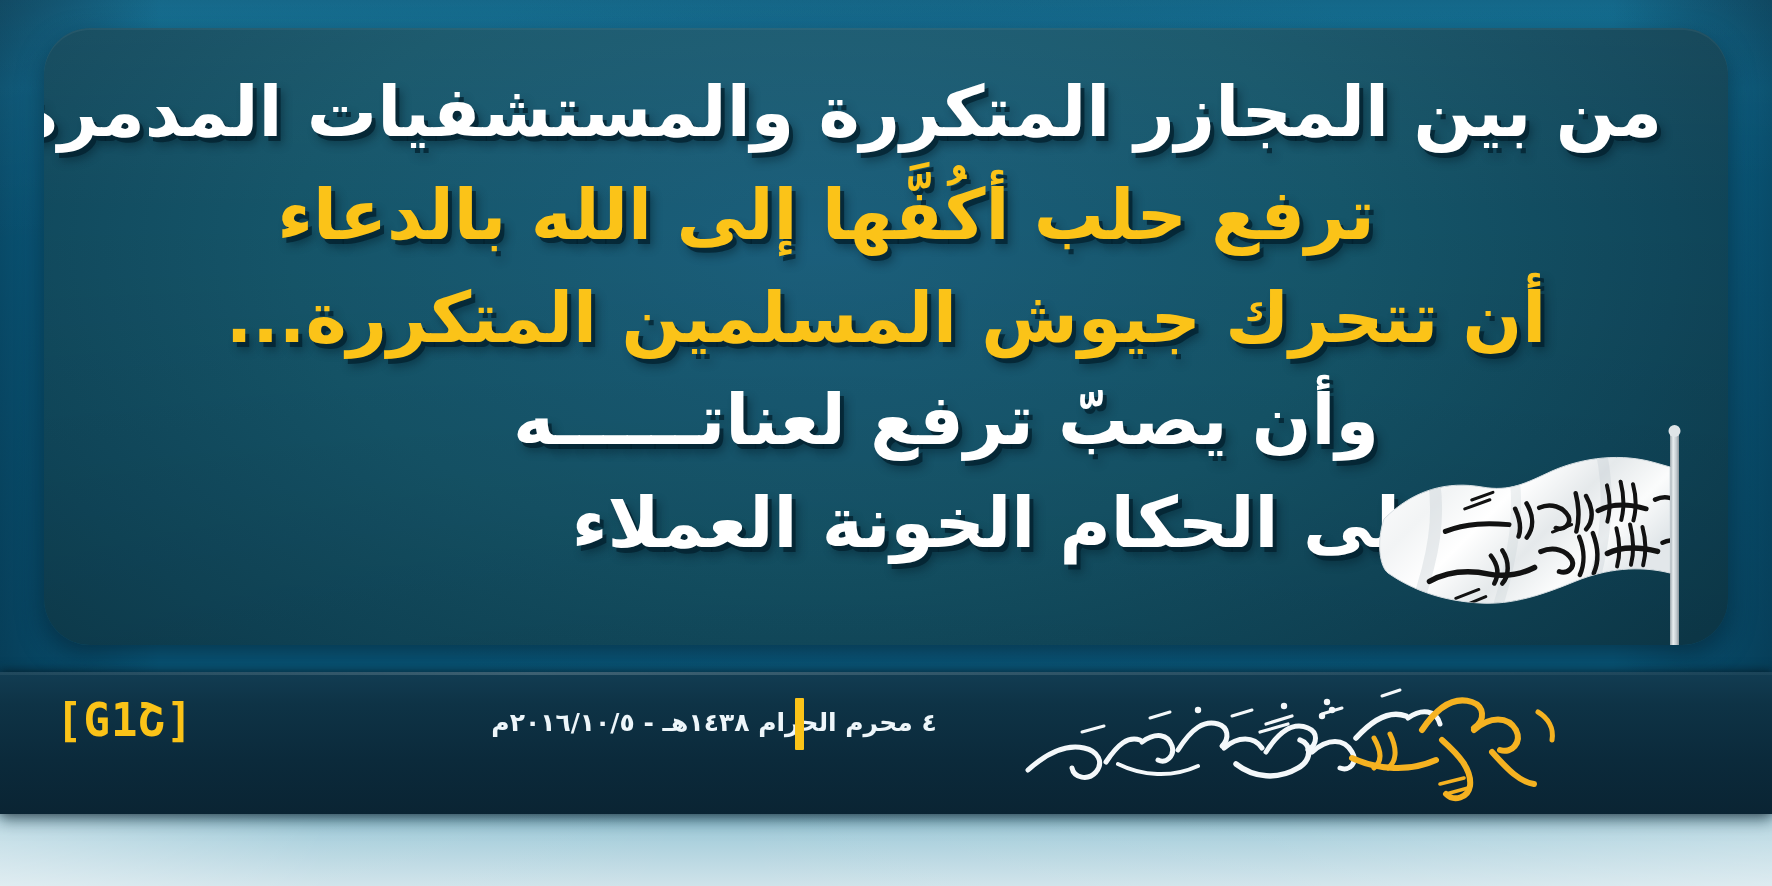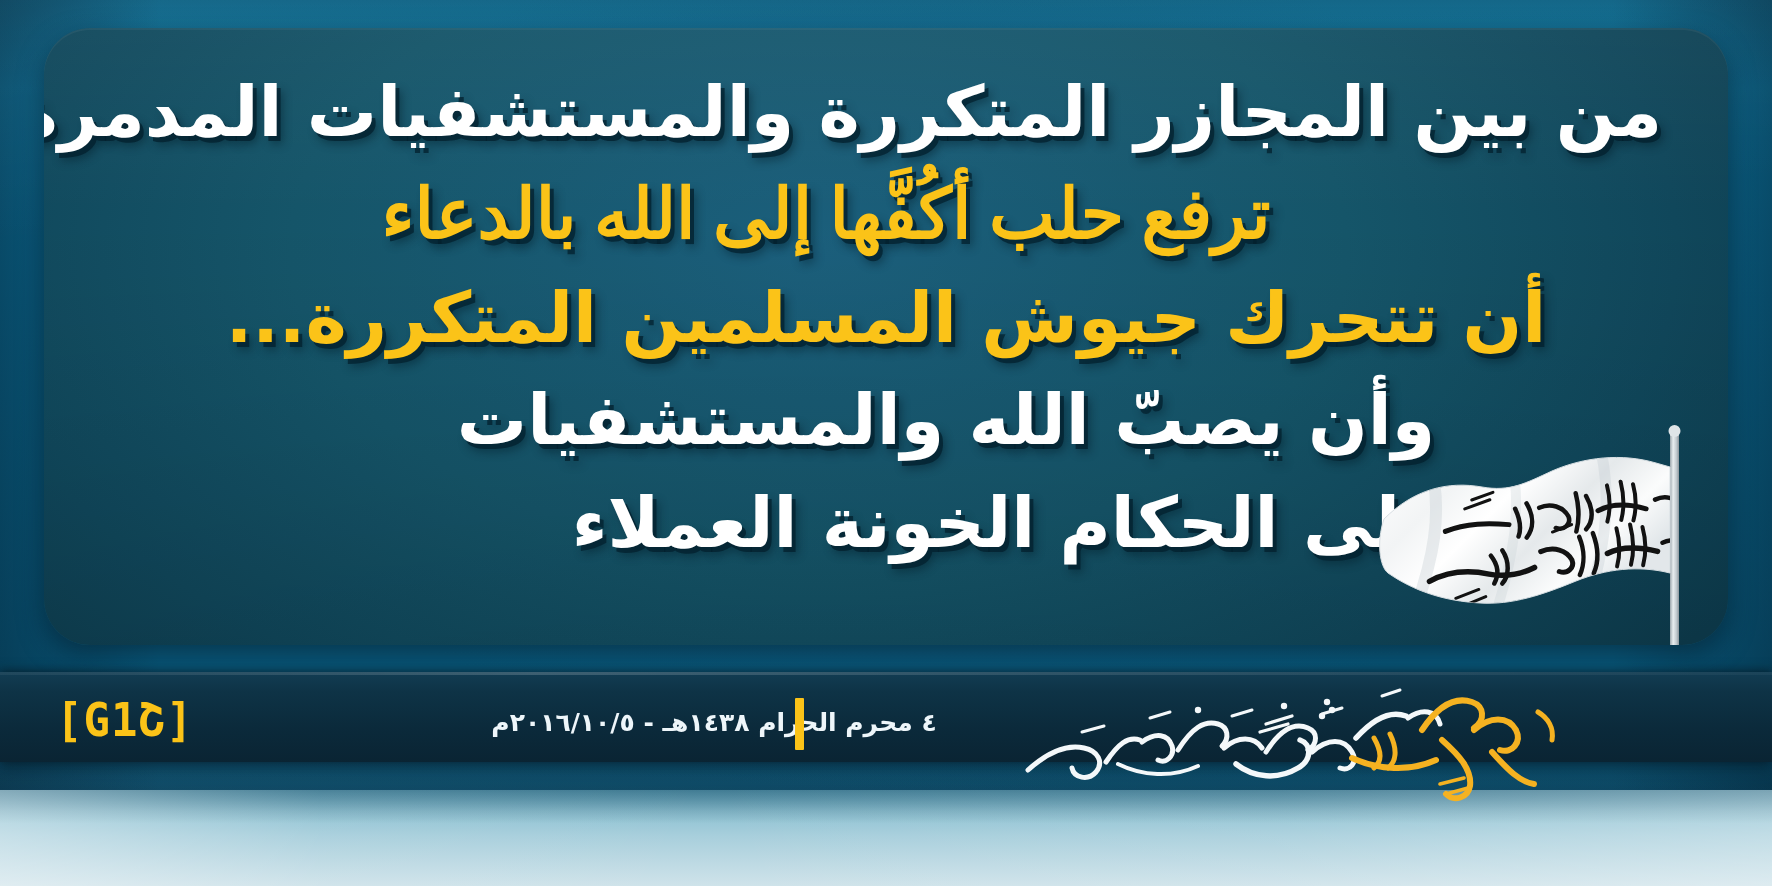--- a/index.html
+++ b/index.html
@@ -83,40 +83,40 @@
     text-shadow:
       4px 5px 0px rgba(3,32,46,0.75),
       6px 8px 10px rgba(2,24,36,0.45);
   }
   .hl-line.white { color: #ffffff; }
   .hl-line.gold  { color: #fbc318; }
   .al-right  { text-align: right; }
   .al-center { text-align: center; }
   .indent-r-1 { padding-left: 120px; }
   .indent-r-2 { padding-left: 250px; }
-  .indent-l-1 { padding-right: 120px; font-family: Liberation Serif, serif; }
+  .indent-l-1 { padding-right: 120px; }
 
   
   .flag-wrap {
     position: absolute;
     right: 28px;
     bottom: -8px;
     width: 330px;
     height: 230px;
     z-index: 4;
     pointer-events: none;
   }
 
   
   .footer-bar {
     position: absolute;
     left: 0;
     right: 0;
     top: 672px;
-    height: 90px;
+    height: 142px;
     background: linear-gradient(180deg, #123d53 0%, #0e3346 22%, #0b2a3b 62%, #0a2433 100%);
     box-shadow: 0 -2px 8px rgba(0,0,0,0.35), 0 6px 14px rgba(3,25,38,0.55);
     z-index: 5;
   }
   .footer-bar::before {
     content: "";
     position: absolute;
     left: 0; right: 0; top: 0;
     height: 3px;
     background: linear-gradient(90deg, rgba(255,255,255,0.06), rgba(255,255,255,0.18) 30%, rgba(255,255,255,0.10) 70%, rgba(255,255,255,0.04));
@@ -195,21 +195,21 @@
 
   <div class="card">
 
     <div class="headline">
       <div class="hl-line white al-right">من بين المجازر المتكررة والمستشفيات المدمرة...</div>
 
       <div class="hl-line gold al-center indent-l-1">ترفع حلب أكُفَّها إلى الله بالدعاء</div>
 
       <div class="hl-line gold al-center">أن تتحرك جيوش المسلمين المتكررة...</div>
 
-      <div class="hl-line white al-center indent-r-1">وأن يصبّ الله والمستشفيات</div>
+      <div class="hl-line white al-center indent-r-1">وأن يصبّ ترفع لعناتــــــه</div>
 
       <div class="hl-line white al-center indent-r-2">على الحكام الخونة العملاء</div>
     </div>
 
     <div class="flag-wrap">
       <svg viewBox="0 0 330 230" width="330" height="230" xmlns="http://www.w3.org/2000/svg">
         <defs>
           <linearGradient id="clothShade" x1="0" y1="0" x2="1" y2="0.5">
             <stop offset="0%" stop-color="#ffffff"></stop>
             <stop offset="28%" stop-color="#f2f4f5"></stop>

